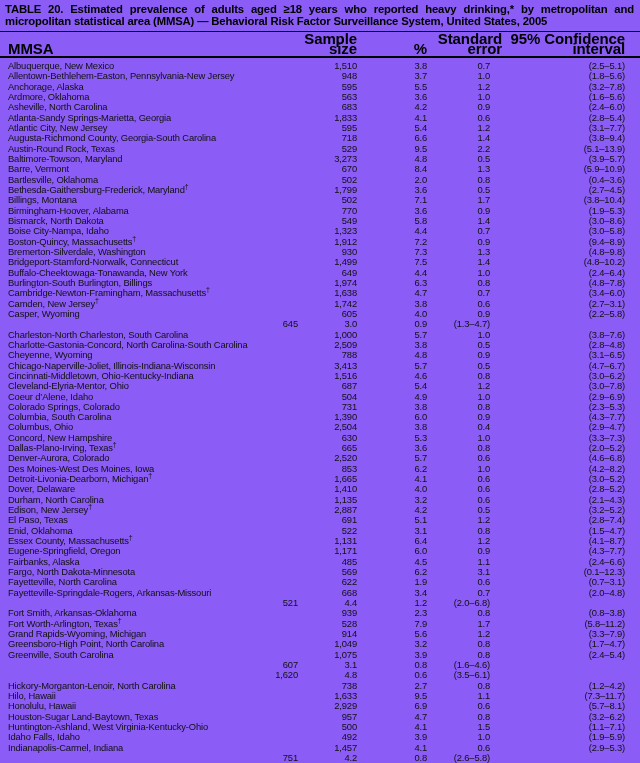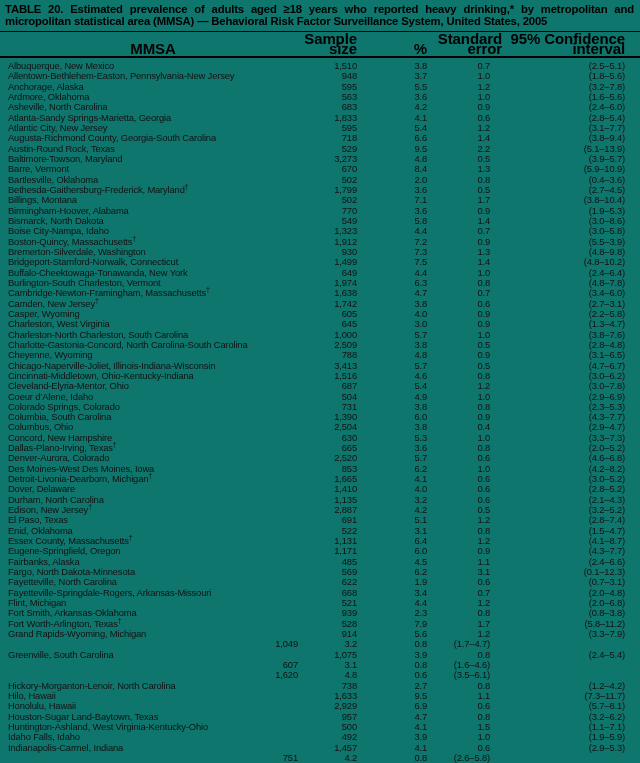--- a/index.html
+++ b/index.html
@@ -1,38 +1,38 @@
 <!DOCTYPE html>
 <html><head>
 <meta charset="utf-8">
 <style>
   html,body{margin:0;padding:0;background:#fff;}
   .page{
-    width:640px;height:763px;overflow:hidden;background:#0f766e;color:#111;
+    width:640px;height:763px;overflow:hidden;background:#8b5cf6;color:#111;
     font-family:"Liberation Sans","DejaVu Sans",sans-serif;
     position:relative;box-sizing:border-box;padding-top:4px;
   }
   .title{
     font-size:11.3px;line-height:11.8px;font-weight:bold;letter-spacing:-0.15px;
     padding:0 6px 0 5px;text-align:justify;text-align-last:left;
     margin-bottom:3px;color:#000;
   }
   .thead{
     border-top:1.5px solid #000;border-bottom:2px solid #000;
     padding:2px 15px 2px 8px;
   }
   .grid{
     display:grid;
     grid-template-columns:290px 59px 70px 63px 135px;
     align-items:end;
   }
   .thead .cell{
     font-size:15px;line-height:10.2px;font-weight:bold;letter-spacing:-0.1px;color:#000;
   }
-  .cell.left{text-align:center;}
+  .cell.left{text-align:left;}
   .cell.right{text-align:right;}
   .h-se{margin-right:-12px;}
   .tbody{padding:3px 2px 0 8px;}
   .trow{
     display:grid;
     grid-template-columns:290px 59px 70px 63px 135px;
     font-size:9.4px;line-height:10.33px;letter-spacing:-0.15px;
     white-space:nowrap;
   }
   .trow .num{text-align:right;}
@@ -198,21 +198,21 @@
     <div class="num pct">4.4</div>
     <div class="num se">0.7</div>
     <div class="num ci">(3.0–5.8)</div>
   </div>
 
   <div class="trow">
     <div class="name"><span class="nm">Boston-Quincy, Massachusetts</span><sup class="dag">†</sup></div>
     <div class="num n">1,912</div>
     <div class="num pct">7.2</div>
     <div class="num se">0.9</div>
-    <div class="num ci">(5.5–3.9)</div>
+    <div class="num ci">(9.4–8.9)</div>
   </div>
 
   <div class="trow">
     <div class="name"><span class="nm">Bremerton-Silverdale, Washington</span><sup class="dag"></sup></div>
     <div class="num n">930</div>
     <div class="num pct">7.3</div>
     <div class="num se">1.3</div>
     <div class="num ci">(4.8–9.8)</div>
   </div>
 
@@ -226,21 +226,21 @@
 
   <div class="trow">
     <div class="name"><span class="nm">Buffalo-Cheektowaga-Tonawanda, New York</span><sup class="dag"></sup></div>
     <div class="num n">649</div>
     <div class="num pct">4.4</div>
     <div class="num se">1.0</div>
     <div class="num ci">(2.4–6.4)</div>
   </div>
 
   <div class="trow">
-    <div class="name"><span class="nm">Burlington-South Charleston, Vermont</span><sup class="dag"></sup></div>
+    <div class="name"><span class="nm">Burlington-South Burlington, Billings</span><sup class="dag"></sup></div>
     <div class="num n">1,974</div>
     <div class="num pct">6.3</div>
     <div class="num se">0.8</div>
     <div class="num ci">(4.8–7.8)</div>
   </div>
 
   <div class="trow">
     <div class="name"><span class="nm">Cambridge-Newton-Framingham, Massachusetts</span><sup class="dag">†</sup></div>
     <div class="num n">1,638</div>
     <div class="num pct">4.7</div>
@@ -258,21 +258,20 @@
 
   <div class="trow">
     <div class="name"><span class="nm">Casper, Wyoming</span><sup class="dag"></sup></div>
     <div class="num n">605</div>
     <div class="num pct">4.0</div>
     <div class="num se">0.9</div>
     <div class="num ci">(2.2–5.8)</div>
   </div>
 
   <div class="trow">
-    <div class="name"><span class="nm">Charleston, West Virginia</span><sup class="dag"></sup></div>
     <div class="num n">645</div>
     <div class="num pct">3.0</div>
     <div class="num se">0.9</div>
     <div class="num ci">(1.3–4.7)</div>
   </div>
 
   <div class="trow">
     <div class="name"><span class="nm">Charleston-North Charleston, South Carolina</span><sup class="dag"></sup></div>
     <div class="num n">1,000</div>
     <div class="num pct">5.7</div>
@@ -474,21 +473,20 @@
 
   <div class="trow">
     <div class="name"><span class="nm">Fayetteville-Springdale-Rogers, Arkansas-Missouri</span><sup class="dag"></sup></div>
     <div class="num n">668</div>
     <div class="num pct">3.4</div>
     <div class="num se">0.7</div>
     <div class="num ci">(2.0–4.8)</div>
   </div>
 
   <div class="trow">
-    <div class="name"><span class="nm">Flint, Michigan</span><sup class="dag"></sup></div>
     <div class="num n">521</div>
     <div class="num pct">4.4</div>
     <div class="num se">1.2</div>
     <div class="num ci">(2.0–6.8)</div>
   </div>
 
   <div class="trow">
     <div class="name"><span class="nm">Fort Smith, Arkansas-Oklahoma</span><sup class="dag"></sup></div>
     <div class="num n">939</div>
     <div class="num pct">2.3</div>
@@ -506,20 +504,21 @@
 
   <div class="trow">
     <div class="name"><span class="nm">Grand Rapids-Wyoming, Michigan</span><sup class="dag"></sup></div>
     <div class="num n">914</div>
     <div class="num pct">5.6</div>
     <div class="num se">1.2</div>
     <div class="num ci">(3.3–7.9)</div>
   </div>
 
   <div class="trow">
+    <div class="name"><span class="nm">Greensboro-High Point, North Carolina</span><sup class="dag"></sup></div>
     <div class="num n">1,049</div>
     <div class="num pct">3.2</div>
     <div class="num se">0.8</div>
     <div class="num ci">(1.7–4.7)</div>
   </div>
 
   <div class="trow">
     <div class="name"><span class="nm">Greenville, South Carolina</span><sup class="dag"></sup></div>
     <div class="num n">1,075</div>
     <div class="num pct">3.9</div>

